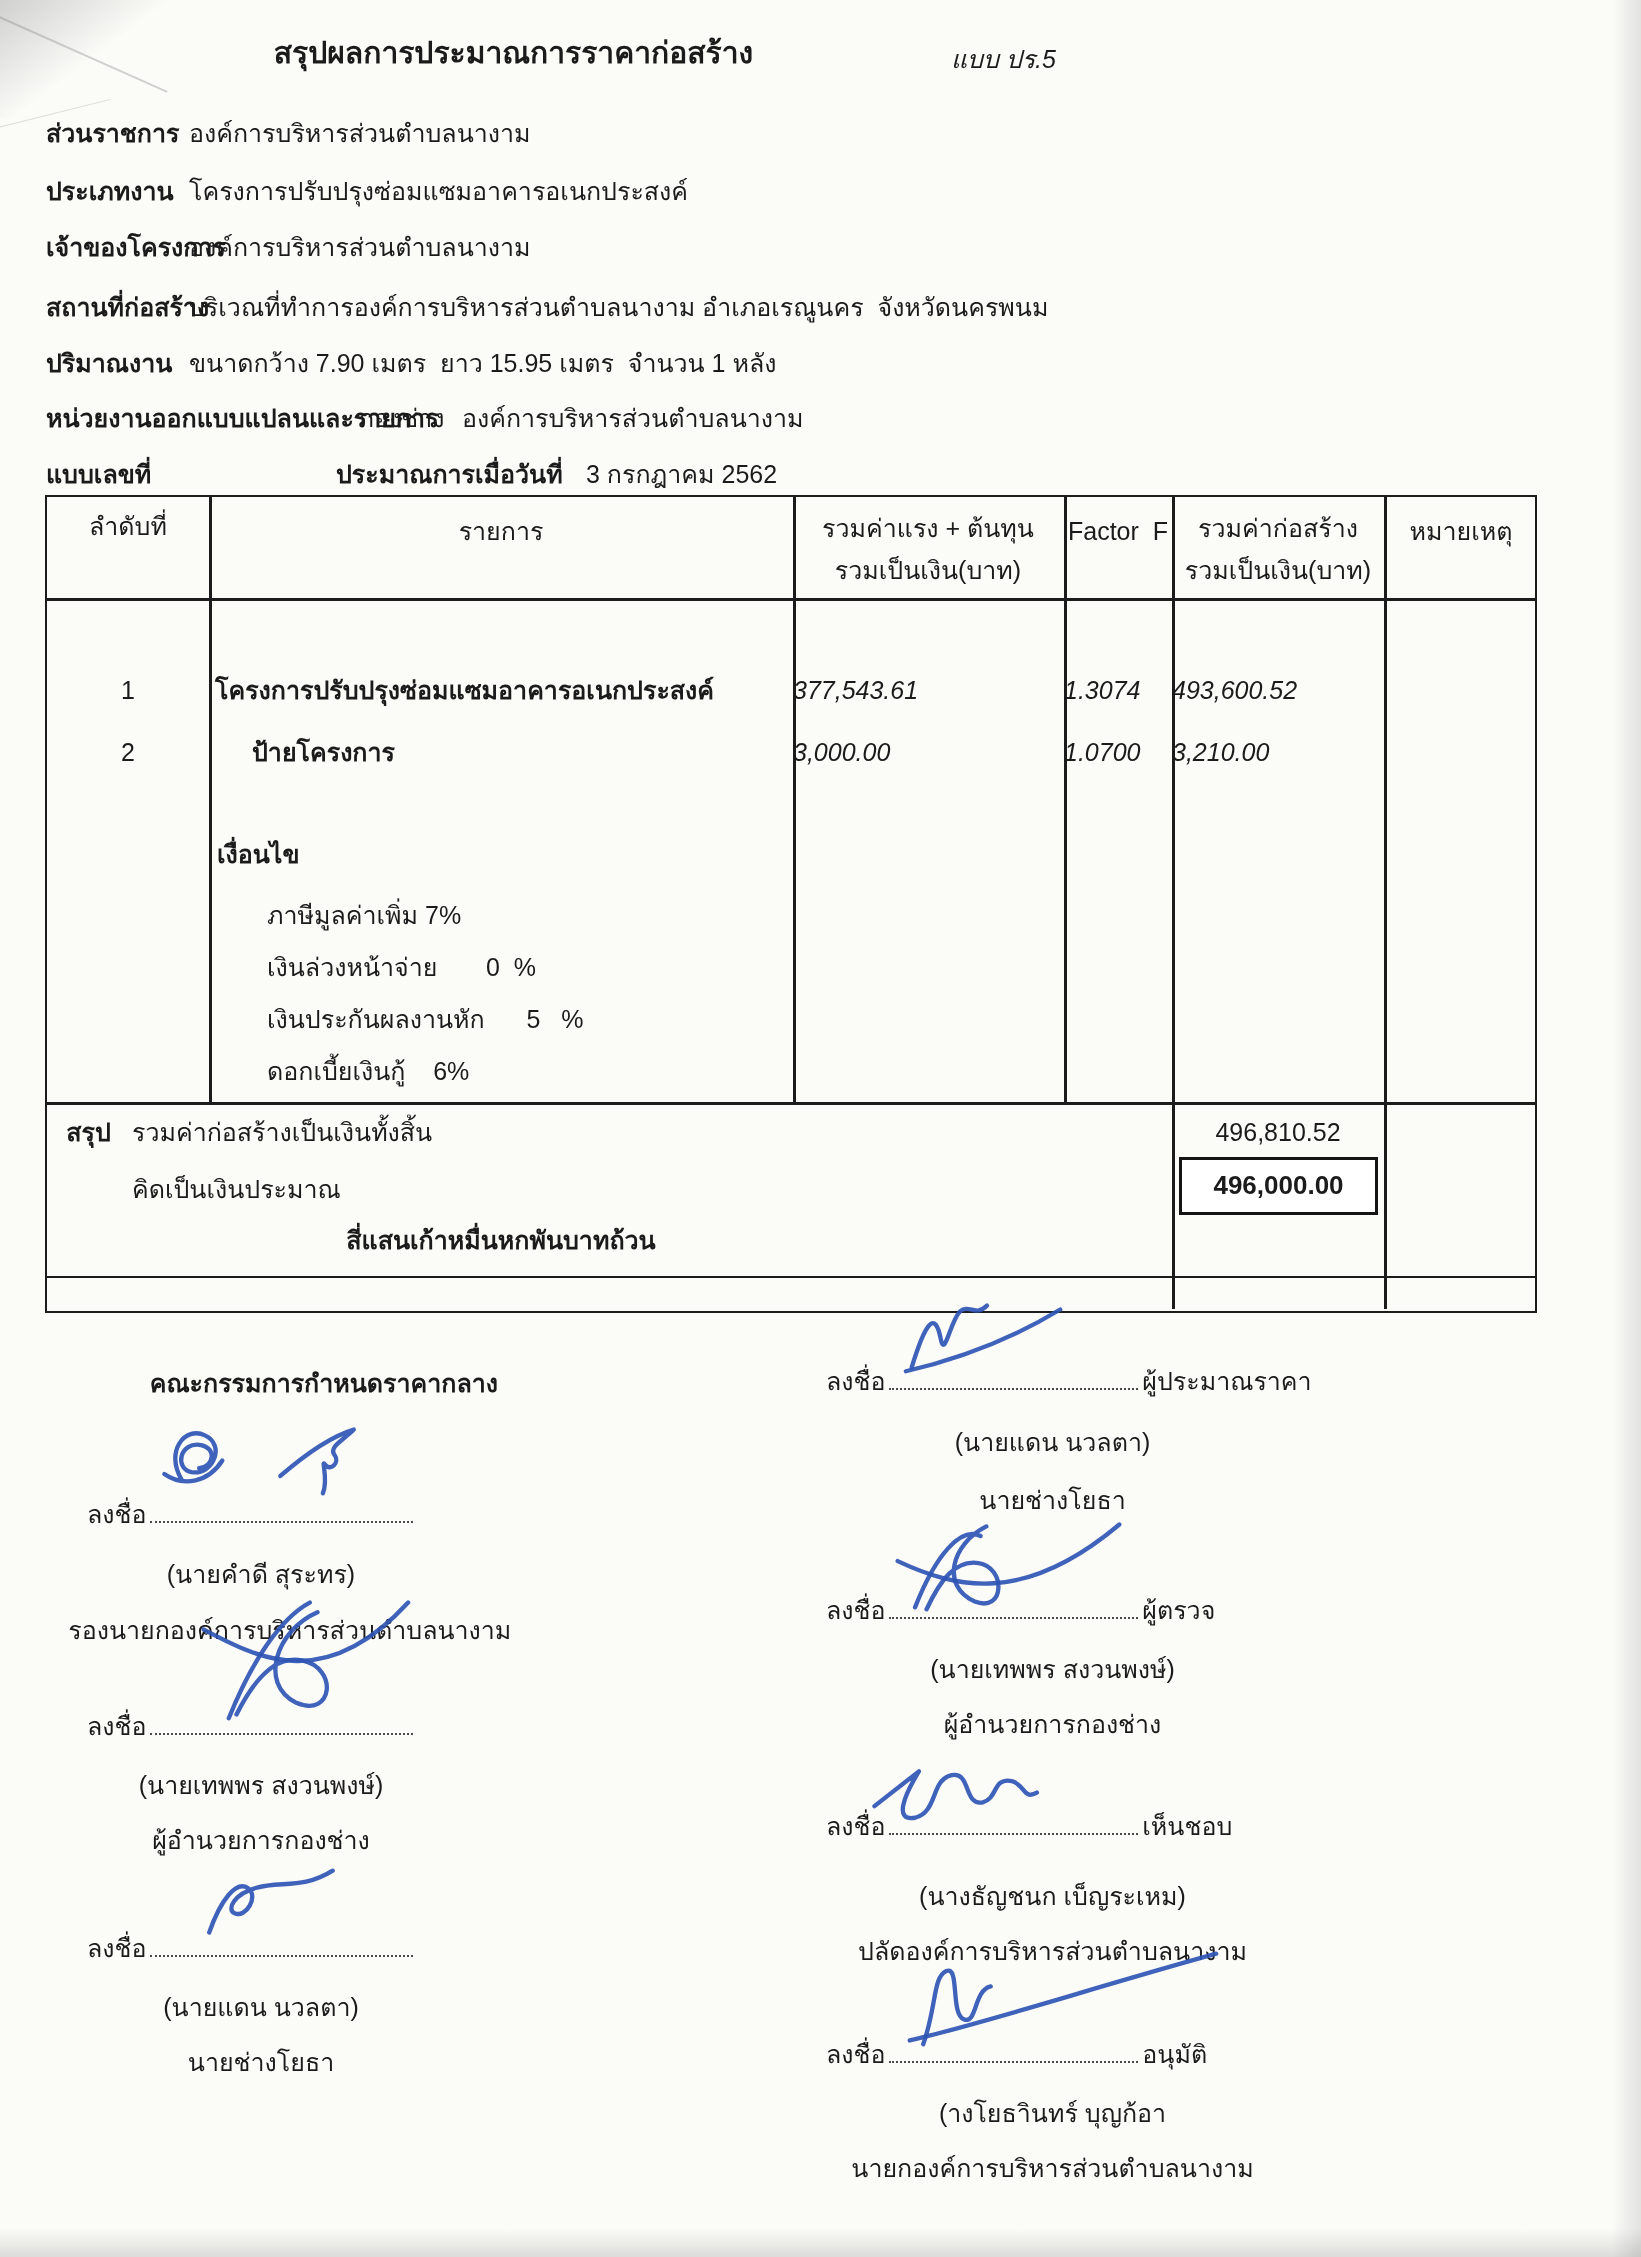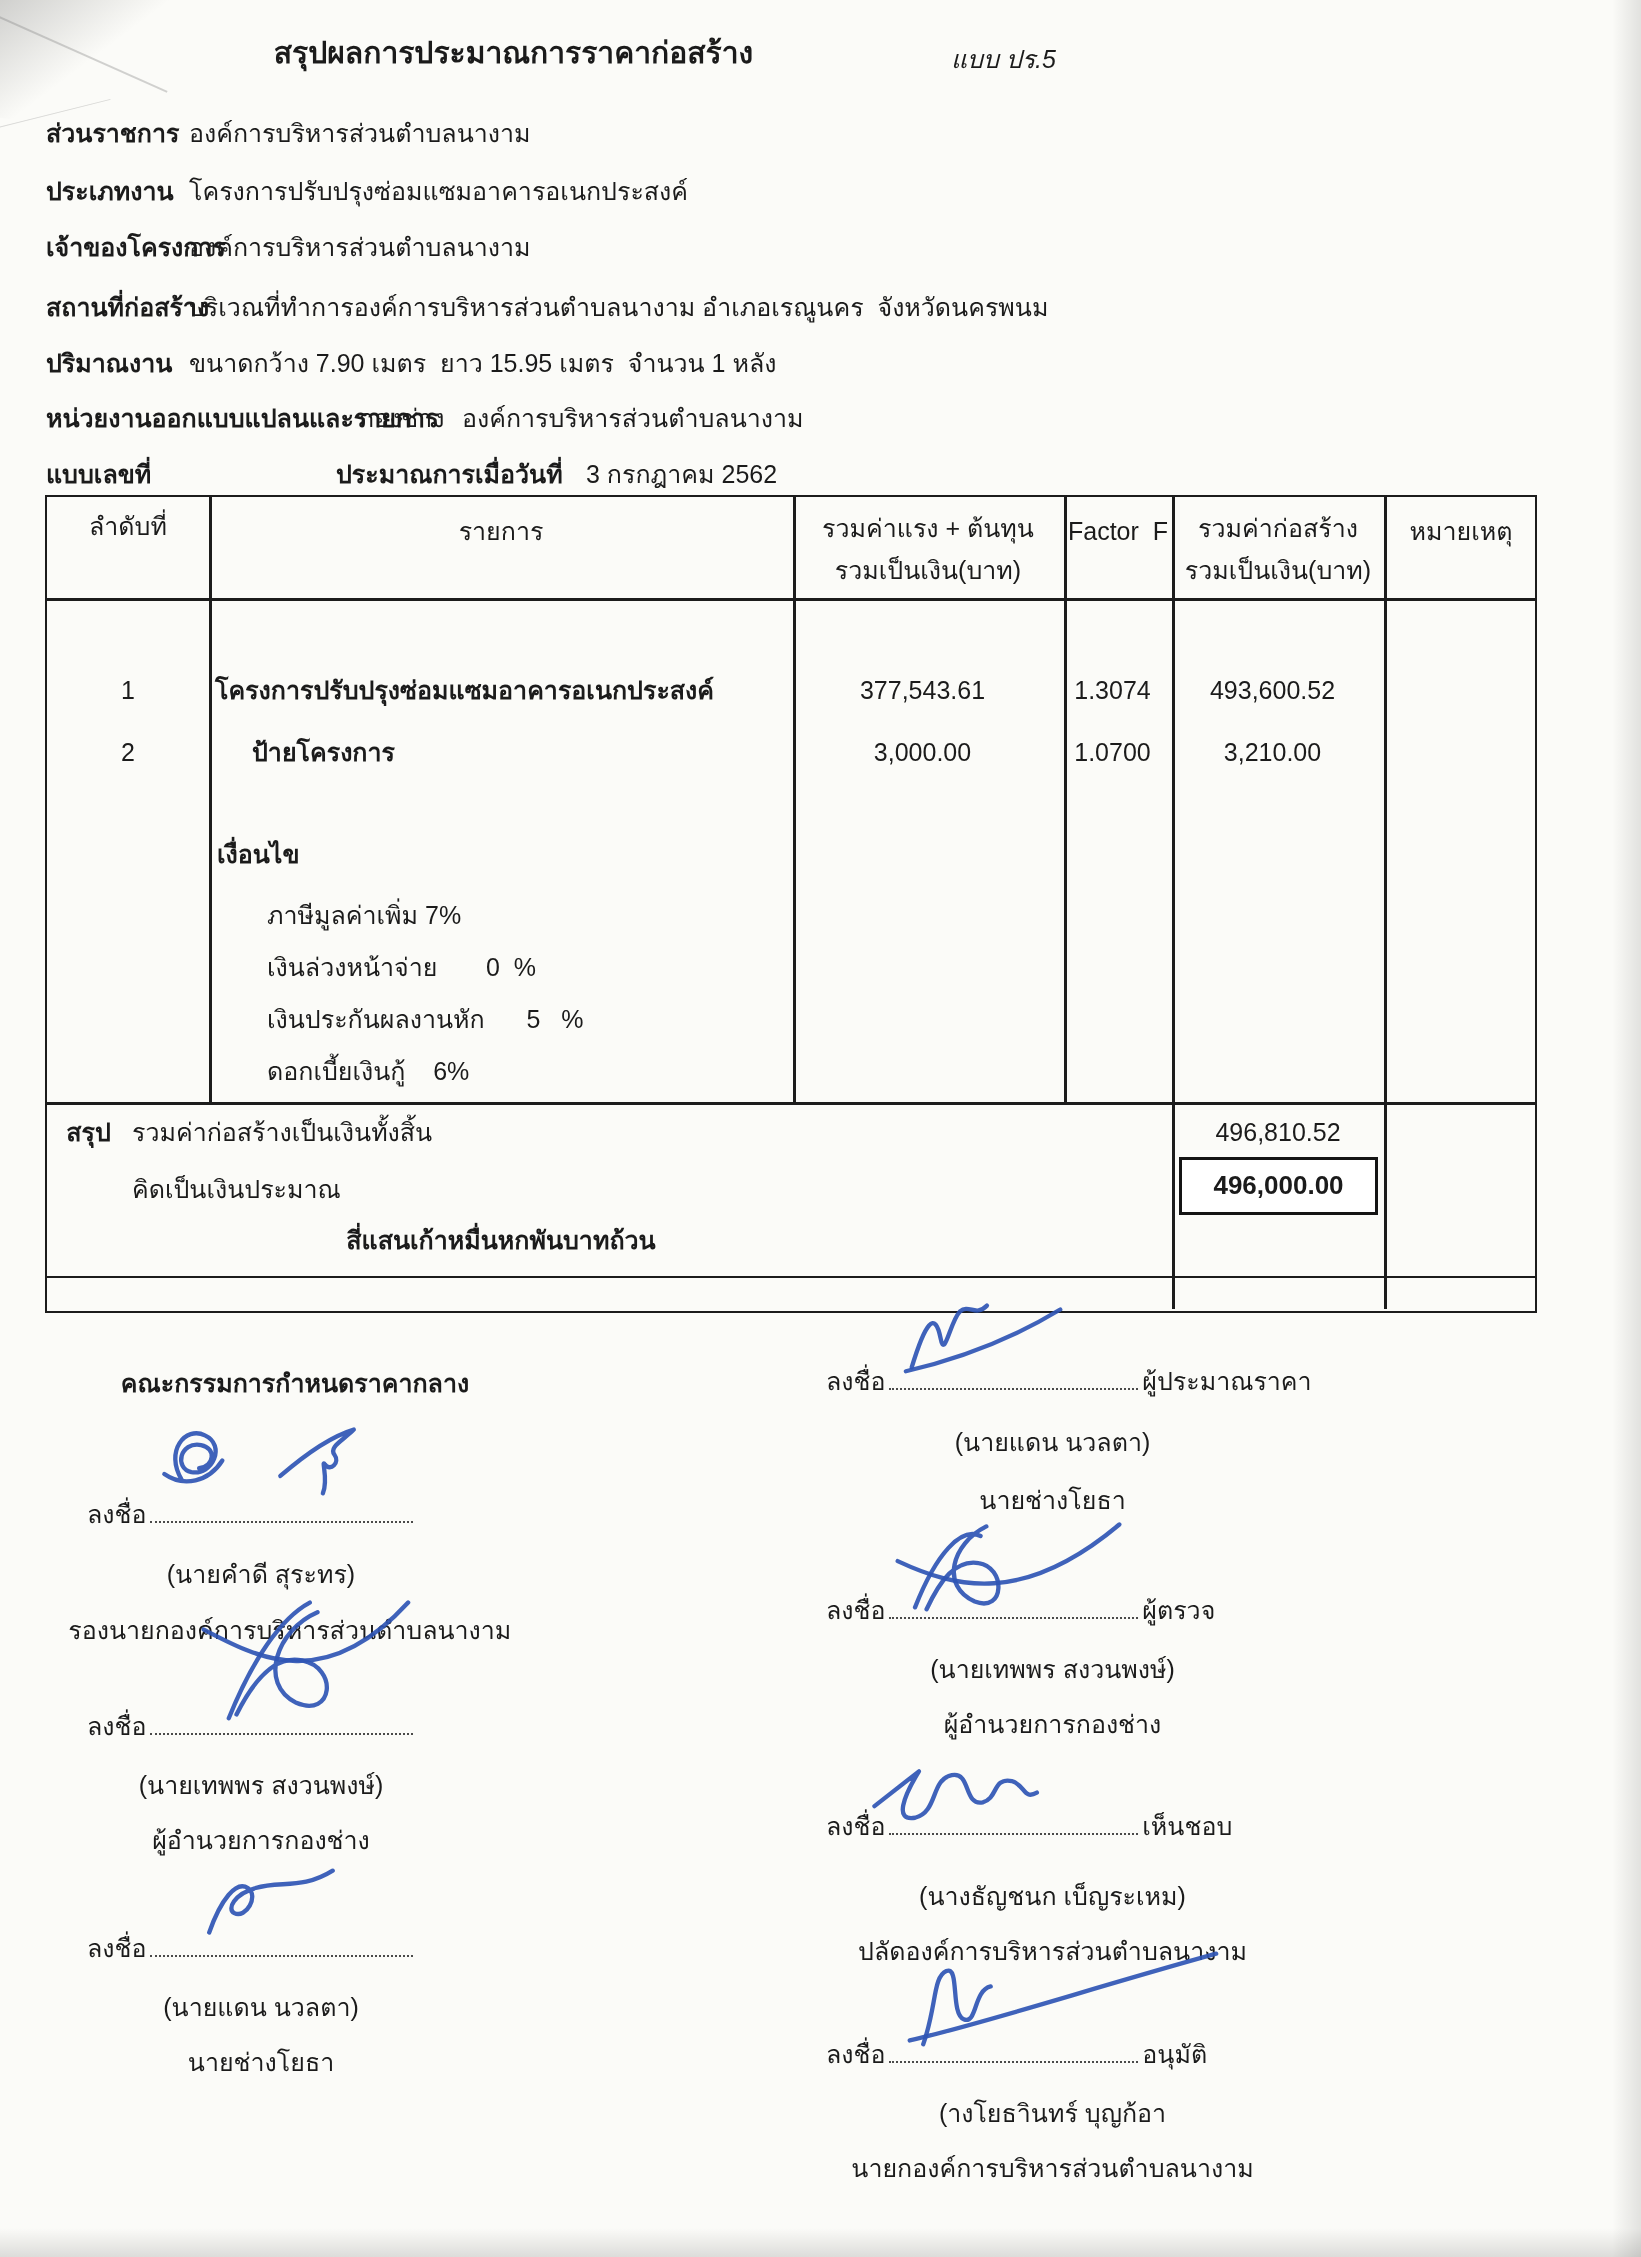--- a/index.html
+++ b/index.html
@@ -28,26 +28,26 @@
   .frow { position:absolute; left:0; width:100%; height:39px; font-size:25px; line-height:35px; }
   .frow .lab { position:absolute; left:46px; font-weight:bold; }
   .frow .val { position:absolute; left:189px; }
 
   
   .est-table { position:absolute; left:45px; top:495px; width:1492px; height:818px;
     border:2.9px solid #1c1c1c; font-size:25px; }
   .vline { position:absolute; width:2.9px; background:#1c1c1c; top:0; }
   .hline { position:absolute; height:2.9px; background:#1c1c1c; left:0; width:100%; }
   .cell { position:absolute; line-height:35px; }
-  .rnum { text-align:center; }
+  .rnum { text-align:left;font-style:italic; }
   .boxed { position:absolute; border:3.9px solid #141414; text-align:center; font-weight:bold;
     font-size:26px; line-height:50px; background:#fff; }
 
   
-  .sig-row { position:absolute; font-size:25px; line-height:35px; white-space:nowrap; }
+  .sig-row { position:absolute; font-size:25px; line-height:35px; white-space:nowrap;text-align:right; }
   .dots { display:inline-block; width:249px; height:21px; border-bottom:2.9px dotted #4a4a4a; margin:0 3.9px; }
   .dots-l { display:inline-block; width:263px; height:21px; border-bottom:2.9px dotted #4a4a4a; margin-left:3.9px; }
   .sig-name { position:absolute; font-size:25px; }
   .ink { position:absolute; pointer-events:none; }
   .ink path { fill:none; stroke:#2f55b4; stroke-width:4.5; stroke-linecap:round; stroke-linejoin:round; opacity:0.92; }
 </style>
 </head>
 <body>
 
 <div class="page">

